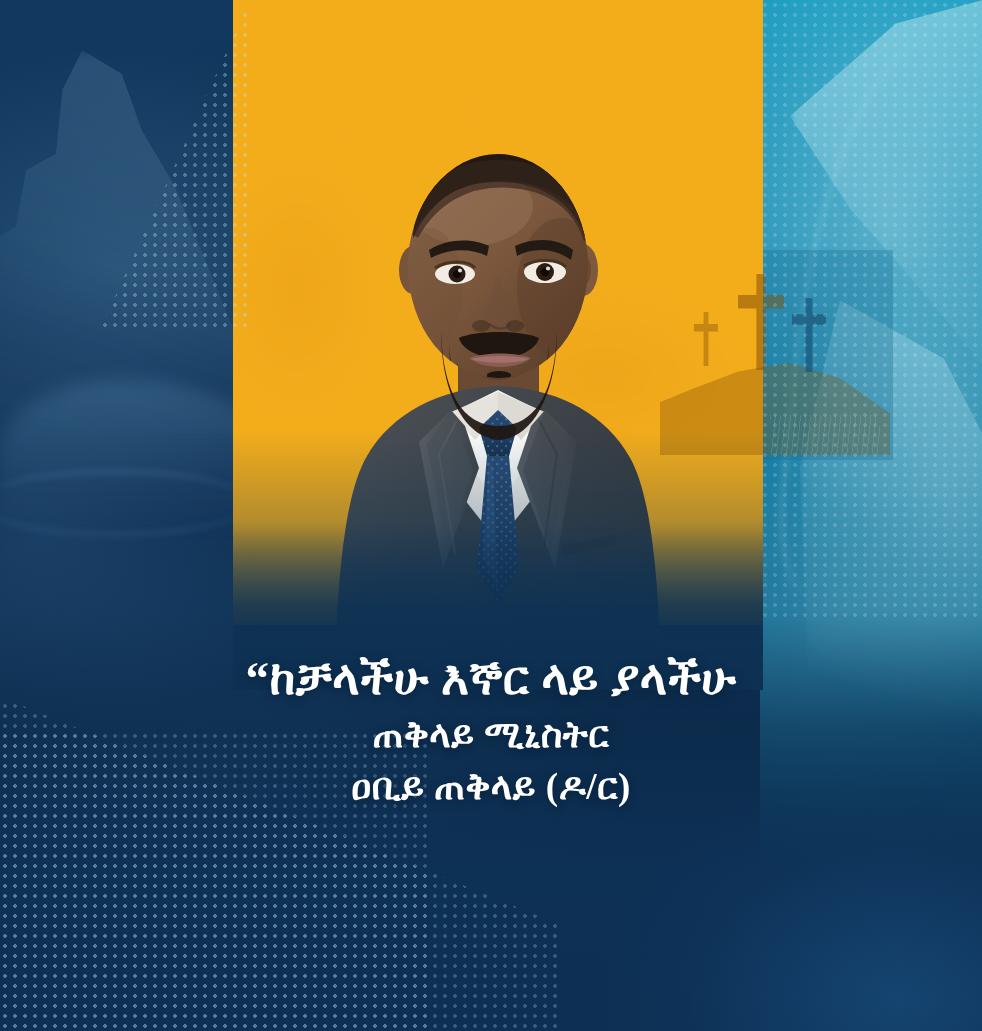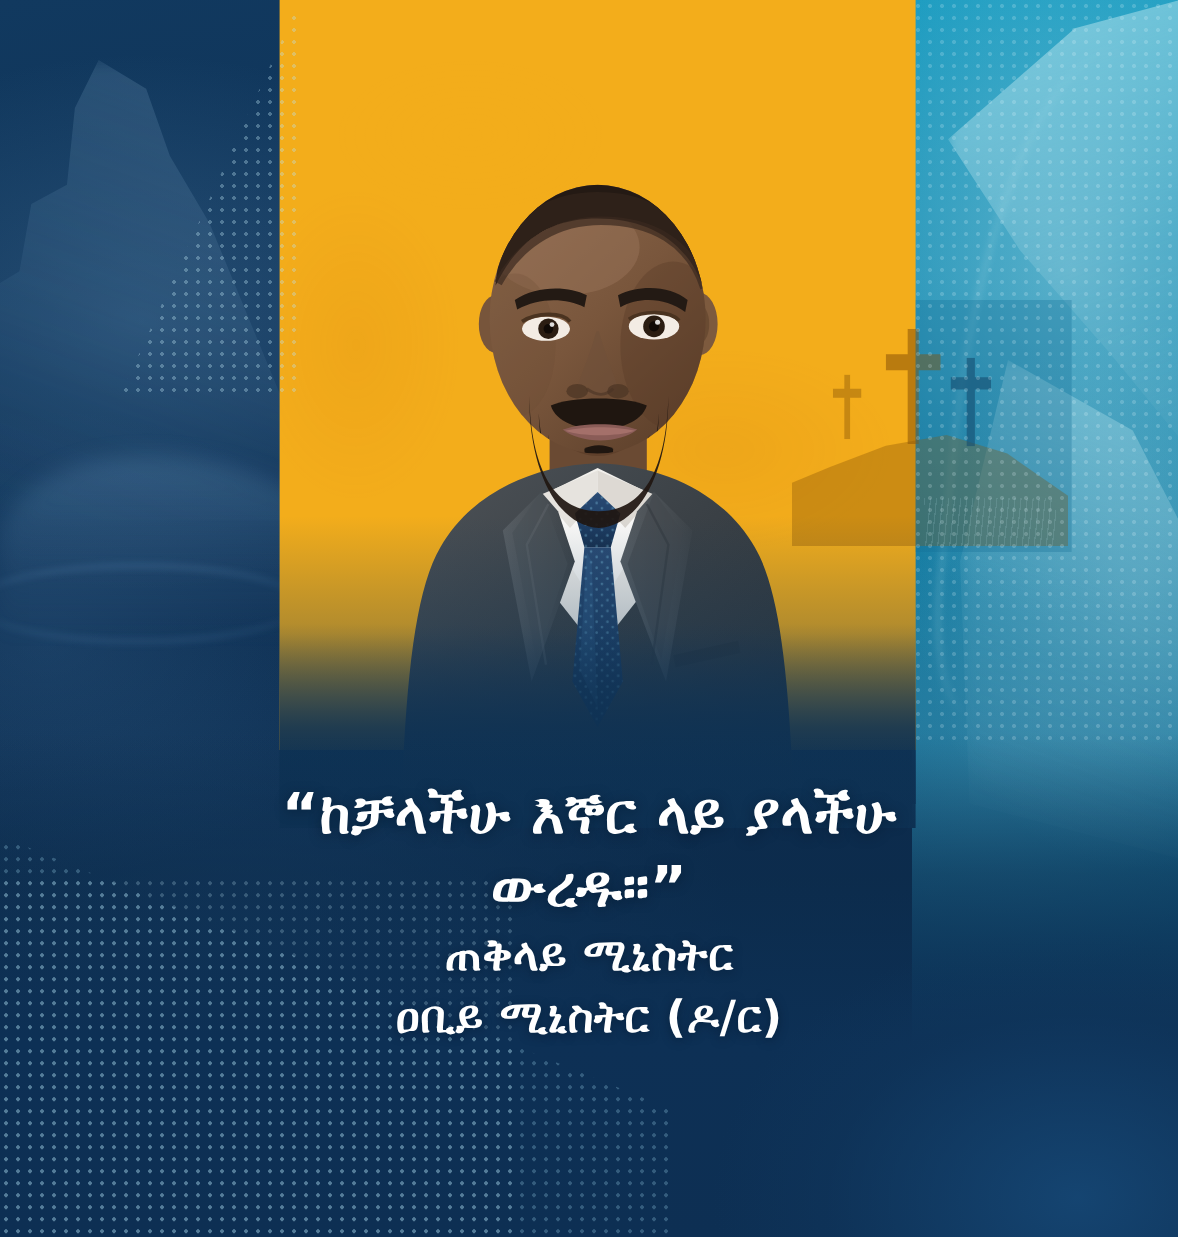--- a/index.html
+++ b/index.html
@@ -11,20 +11,21 @@
   body {
     font-family: "DejaVu Sans", "Liberation Sans", sans-serif;
   }
 
   .poster {
     position: relative;
     width: 982px;
     height: 1031px;
     overflow: hidden;
     background: #6d28d9;
+    font-family: Liberation Serif, serif;
   }
 
   
 
   
   .bg-base {
     position: absolute;
     inset: 0;
     background:
       radial-gradient(ellipse 520px 360px at 12% 26%, rgba(90,140,180,0.30) 0%, rgba(90,140,180,0) 62%),
@@ -453,21 +454,20 @@
   <div class="bg-bottom-right"></div>
 
   <div class="halftone halftone-tl"></div>
   <div class="halftone halftone-tr"></div>
   <div class="halftone halftone-bl"></div>
   <div class="halftone halftone-bl2"></div>
 
   <div class="text-stack">
     <div class="quote">
       <span class="ln">“ከቻላችሁ እኞር ላይ ያላችሁ</span>
-      <span class="ln">ውረዱ።”</span>
     </div>
     <div class="attrib">
       <span class="ln">ጠቅላይ ሚኒስትር</span>
-      <span class="ln">ዐቢይ ሚኒስትር (ዶ/ር)</span>
+      <span class="ln">ዐቢይ ጠቅላይ (ዶ/ር)</span>
     </div>
   </div>
 
 </div>
 
 </body></html>

